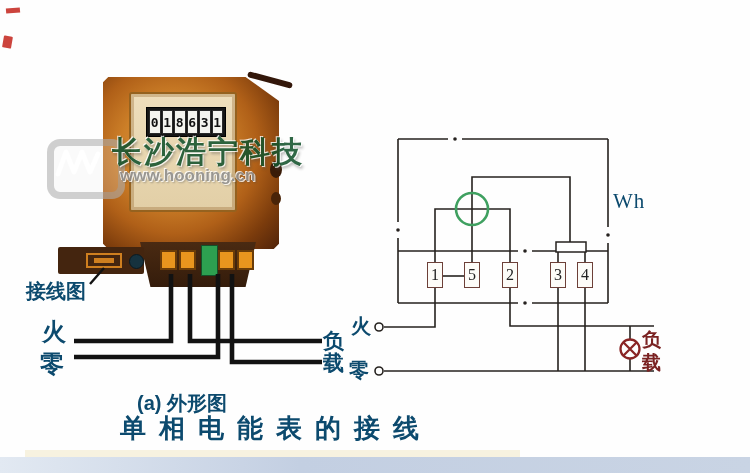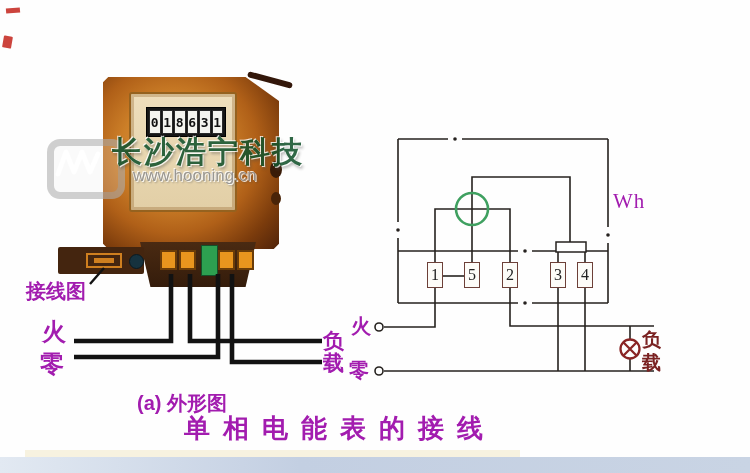--- a/index.html
+++ b/index.html
@@ -1,19 +1,19 @@
 <!DOCTYPE html>
 <html><head>
 <meta charset="utf-8">
 <style>
   html,body{margin:0;padding:0;background:#ffffff;}
   #stage{position:relative;width:750px;height:473px;background:#fefefe;overflow:hidden;
          font-family:"Liberation Sans",sans-serif;}
   .abs{position:absolute;}
-  .t{position:absolute;line-height:1;white-space:nowrap;color:#a21caf;}
+  .t{position:absolute;line-height:1;white-space:nowrap;color:#0c4a6e;}
 
   
   .meter-body{left:103px;top:77px;width:176px;height:172px;
     background:radial-gradient(circle at 40% 42%, #dd9c4e 0%, #cc7f28 36%, #b06018 58%, #7c3c0c 80%, #50230a 100%);
     clip-path:polygon(3% 0%,81% 0%,100% 14%,100% 97%,97% 100%,3% 100%,0% 97%,0% 3%);}
   .meter-fold{left:247px;top:77px;width:46px;height:6px;background:#33170a;border-radius:3px;
     transform:rotate(15deg);}
   .meter-face{left:129px;top:92px;width:104px;height:116px;
     background:linear-gradient(180deg,#eedebc,#e2cfa6);border:2px solid #95621f;border-radius:3px;
     box-shadow:inset 0 0 0 3px rgba(140,90,30,.3);}
@@ -32,30 +32,30 @@
   .plate-bar{left:58px;top:247px;width:86px;height:27px;background:#44250f;border-radius:2px;}
   .plate-rect{left:86px;top:253px;width:36px;height:15px;border:2px solid #cf7f1f;box-sizing:border-box;}
   .plate-dash{left:94px;top:258px;width:20px;height:5px;background:#cf7f1f;}
   .plate-hole{left:129px;top:254px;width:13px;height:13px;background:#16323e;border-radius:50%;border:1px solid #0a1a22;}
 
   
   .wm-logo{left:47px;top:139px;width:64px;height:46px;border:7px solid rgba(165,165,165,.6);
     border-radius:13px;background:rgba(235,235,235,.25);opacity:.85;}
   .wm-brand{left:112px;top:137px;font-size:30px;font-weight:bold;letter-spacing:2px;color:#14532d;opacity:.88;
     text-shadow:-1px -1px 0 rgba(255,255,255,.95),1px 1px 0 rgba(255,255,255,.9),2px 3px 3px rgba(70,70,70,.45);}
-  .wm-url{left:120px;top:167px;font-size:17px;font-weight:normal;color:#8f8f8f;opacity:.88;
-    text-shadow:-1px -1px 0 rgba(255,255,255,.95),1px 1px 0 rgba(255,255,255,.9),2px 2px 2px rgba(70,70,70,.4);margin-left:13px;}
+  .wm-url{left:120px;top:167px;font-size:17px;font-weight:bold;color:#8f8f8f;opacity:.88;
+    text-shadow:-1px -1px 0 rgba(255,255,255,.95),1px 1px 0 rgba(255,255,255,.9),2px 2px 2px rgba(70,70,70,.4);}
 
   
   .lab-big{font-size:24px;font-weight:700;}
   .lab-mid{font-size:21px;font-weight:700;}
   .lab-b{font-size:20px;font-weight:700;}
   .load-red{color:#7a2222;font-size:19px;font-weight:600;}
   .caption{font-size:20px;font-weight:600;text-align:center;}
-  .title{left:120px;top:416px;width:440px;text-align:center;font-size:26px;font-weight:700;
+  .title{left:120px;top:416px;width:440px;font-size:26px;font-weight:700;
     letter-spacing:13px;font-family:"Liberation Serif",serif;}
   .wh{font-family:"Liberation Serif",serif;font-size:21px;letter-spacing:1px;}
 
   
   .tbox{position:absolute;top:262px;width:16px;height:26px;background:#fdfcf8;border:1.6px solid #6d4038;
     box-sizing:border-box;font-family:"Liberation Serif",serif;font-size:16px;color:#222;
     display:flex;align-items:center;justify-content:center;}
 
   
   .cream-strip{left:25px;top:450px;width:495px;height:8px;background:#f6f0da;opacity:.85;}

